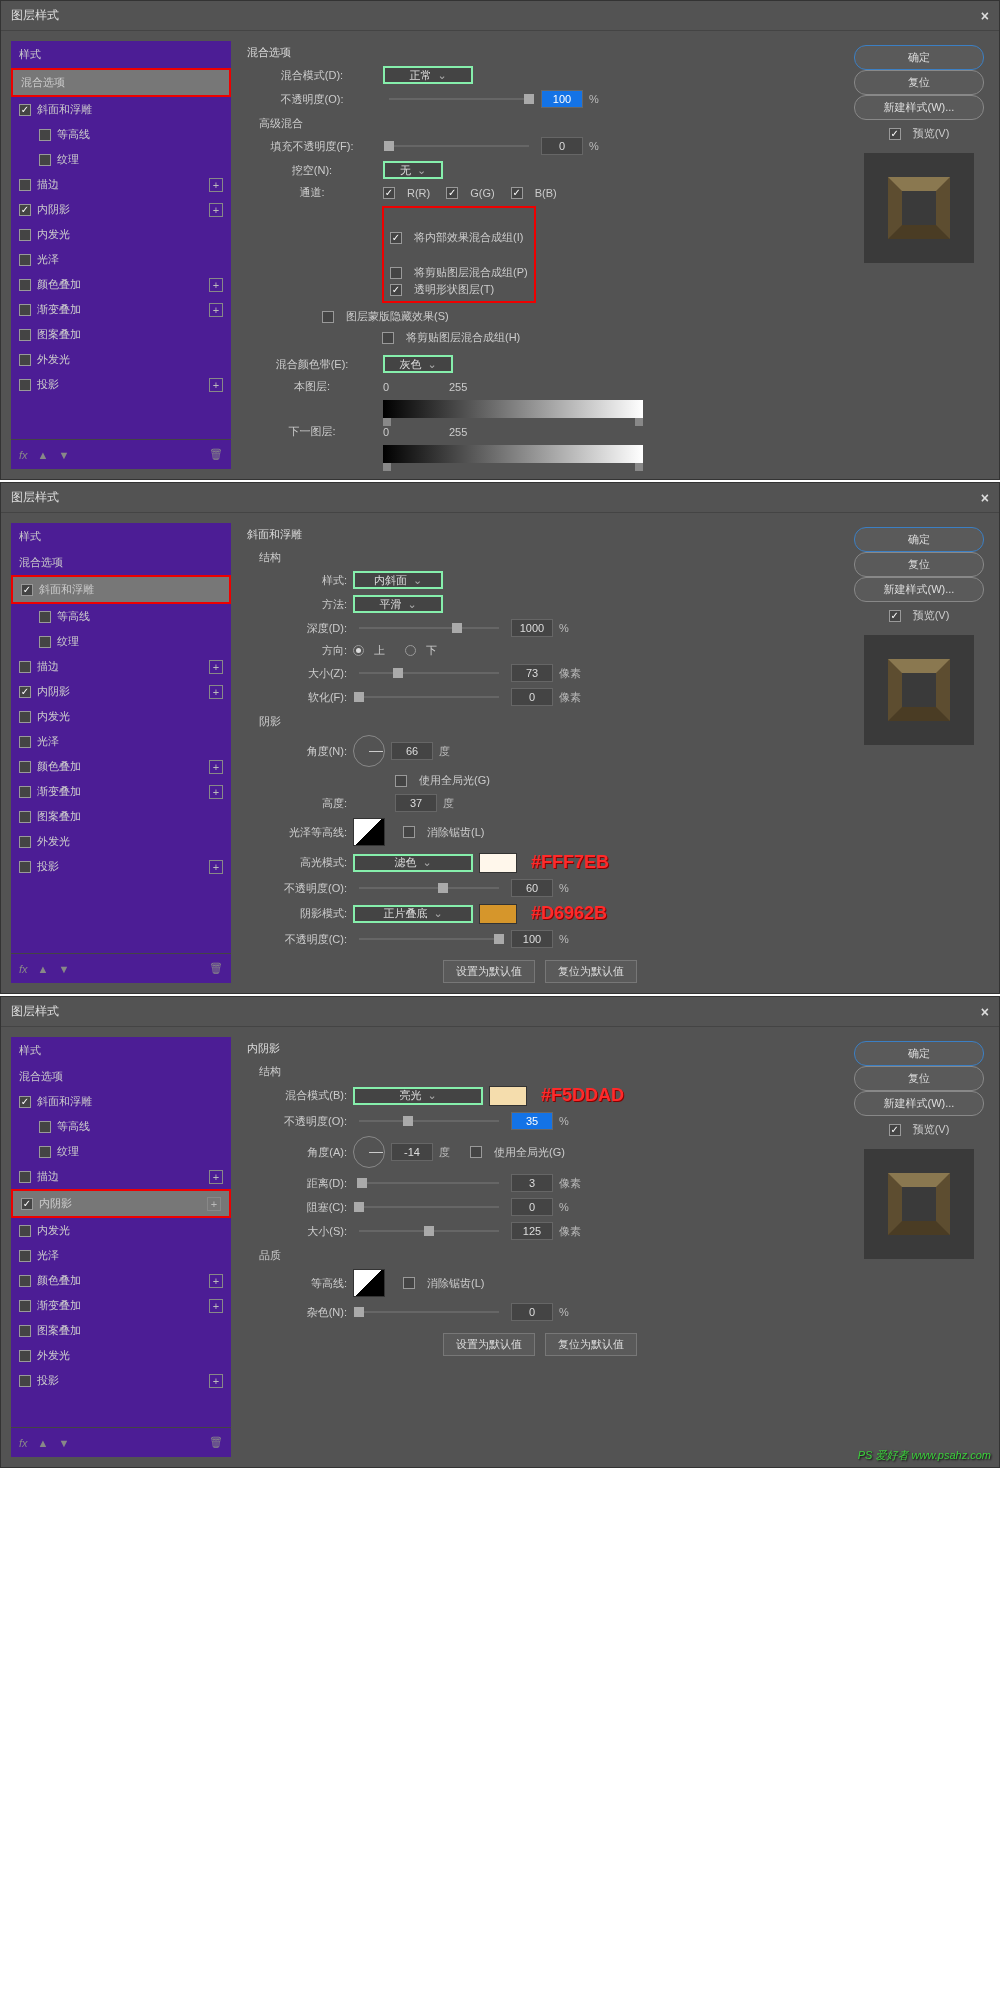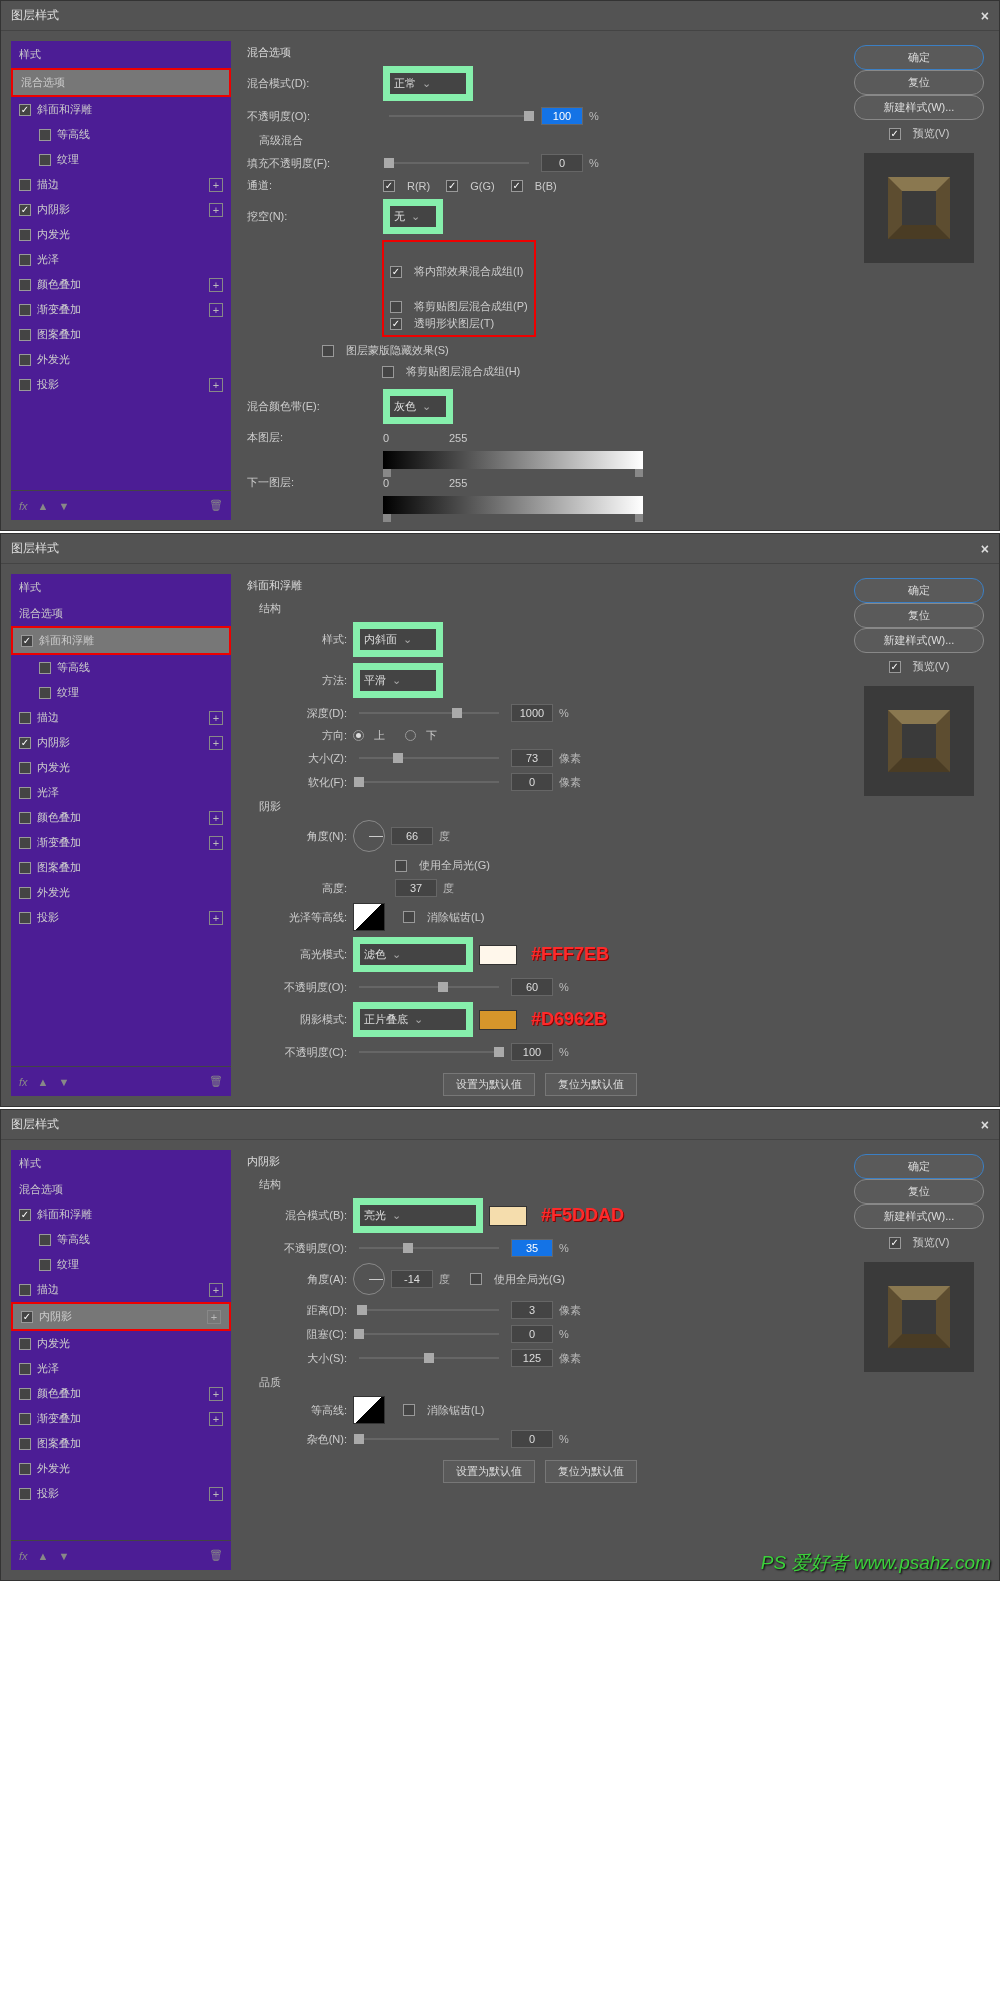--- a/index.html
+++ b/index.html
@@ -18,22 +18,22 @@
 .cb { width: 12px; height: 12px; border: 1px solid #999; background: #444; display: inline-flex; align-items: center; justify-content: center; margin-right: 6px; flex-shrink: 0; }
 .cb.checked::after { content: "✓"; color: #fff; font-size: 10px; line-height: 1; }
 .plus-btn { width: 14px; height: 14px; border: 1px solid #888; color: #bbb; display: inline-flex; align-items: center; justify-content: center; font-size: 11px; }
 .left-footer { padding: 8px; display: flex; align-items: center; gap: 10px; color: #888; border-top: 1px solid #444; }
 .left-footer .trash { margin-left: auto; }
 .center-panel { flex: 1; padding: 0 8px; }
 .group-title { color: #ddd; margin: 4px 0; }
 .sub-title { color: #ccc; margin: 8px 0 6px 12px; }
 .row { display: flex; align-items: center; margin: 6px 0; gap: 6px; }
 .label { text-align: right; width: 100px; color: #ccc; }
-.label-wide { text-align: left; width: 130px; color: #ccc; }
-.select { background: #444; border: 7px solid #86efac; color: #ddd; padding: 2px 4px; min-width: 90px; height: 35px; display: inline-flex; align-items: center; justify-content: flex-start; }
+.label-wide { text-align: center; width: 130px; color: #ccc; }
+.select { background: #444; border: 2px solid #86efac; color: #ddd; padding: 2px 4px; min-width: 90px; height: 18px; display: inline-flex; align-items: center; justify-content: center; }
 .select::after { content: "⌄"; margin-left: 6px; color: #aaa; }
 .num-input { background: #444; border: 1px solid #666; color: #ddd; width: 42px; height: 18px; text-align: center; display: inline-flex; align-items: center; justify-content: center; }
 .num-input.hl { background: #1473e6; color: #fff; }
 .slider-track { flex: 1; max-width: 140px; height: 2px; background: #666; position: relative; margin: 0 6px; }
 .slider-thumb { position: absolute; top: -4px; width: 10px; height: 10px; background: #aaa; border-radius: 0; transform: translateX(-50%); }
 .unit { color: #bbb; width: 30px; }
 .radio { width: 11px; height: 11px; border-radius: 50%; border: 1px solid #999; display: inline-block; margin-right: 4px; }
 .radio.on::after { content: ""; display: block; width: 5px; height: 5px; background: #ddd; border-radius: 50%; margin: 2px; }
 .gradient-bar { height: 18px; background: linear-gradient(to right, #000, #fff); flex: 1; max-width: 260px; position: relative; }
 .grad-stop { position: absolute; bottom: -8px; width: 8px; height: 8px; background: #888; }
@@ -44,21 +44,21 @@
 .deg-label { color: #bbb; }
 .red-box { border: 2px solid #e00; }
 .annot { color: #ff2a2a; font-weight: bold; font-size: 18px; margin-left: 8px; text-shadow: 1px 1px 0 #800; }
 .right-panel { width: 140px; display: flex; flex-direction: column; gap: 0; align-items: center; padding: 4px; }
 .btn { width: 130px; background: #5a5a5a; border: 1px solid #888; border-radius: 12px; color: #ddd; text-align: center; padding: 4px 0; cursor: pointer; }
 .btn.primary { border-color: #3b7fc4; }
 .preview-box { width: 110px; height: 110px; background: #3a3a3a; margin-top: 6px; display: flex; align-items: center; justify-content: center; }
 .preview-inner { width: 62px; height: 62px; border: 14px solid #6b5a3a; border-top-color: #8a7850; border-bottom-color: #4a3c24; border-left-color: #5d4d30; border-right-color: #5d4d30; }
 .center-btns { display: flex; gap: 10px; justify-content: center; margin-top: 12px; }
 .flat-btn { background: #5a5a5a; border: 1px solid #777; color: #ddd; padding: 3px 12px; }
-.watermark { position: absolute; right: 8px; bottom: 4px; color: #3bd13b; font-style: italic; font-size: 19px; text-shadow: 1px 1px 2px #000; }
+.watermark { position: absolute; right: 8px; bottom: 4px; color: #3bd13b; font-style: italic; font-size: 11px; text-shadow: 1px 1px 2px #000; }
 .item-left { display: flex; align-items: center; }
 </style>
 </head>
 <body>
 
 <div class="dialog">
   <div class="titlebar">
     <span class="title">图层样式</span>
     <span class="close-x">×</span>
   </div>
@@ -177,34 +177,34 @@
       <div class="sub-title">高级混合</div>
       <div class="row">
           <span class="label-wide">填充不透明度(F):</span>
           <span class="slider-track">
             <span class="slider-thumb" style="left:0%"></span>
           </span>
           <span class="num-input">0</span>
           <span class="unit">%</span>
         </div>
       <div class="row">
+          <span class="label-wide">挖空(N):</span>
+          <span class="select" style="min-width:60px">
+            <span>无</span>
+          </span>
+        </div>
+      <div class="row">
           <span class="label-wide">通道:</span>
         <span class="cb checked"></span>
           <span>R(R)</span>
         <span class="cb checked" style="margin-left:10px"></span>
           <span>G(G)</span>
         <span class="cb checked" style="margin-left:10px"></span>
           <span>B(B)</span>
       </div>
-      <div class="row">
-          <span class="label-wide">挖空(N):</span>
-          <span class="select" style="min-width:60px">
-            <span>无</span>
-          </span>
-        </div>
       <div class="red-box" style="margin-left:135px; padding:2px 6px; width:fit-content">
         <div class="row" style="margin:20px 0">
             <span class="cb checked"></span>
             <span>将内部效果混合成组(I)</span>
           </div>
         <div class="row" style="margin:2px 0">
             <span class="cb"></span>
             <span>将剪贴图层混合成组(P)</span>
           </div>
         <div class="row" style="margin:2px 0">

